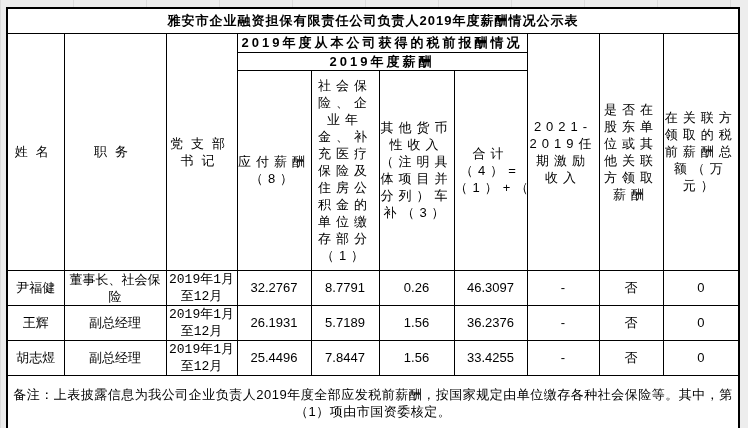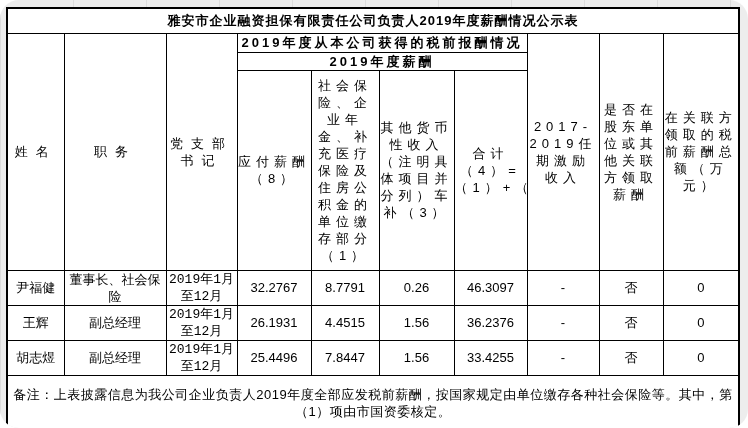--- a/index.html
+++ b/index.html
@@ -4,21 +4,20 @@
 <style>
   html,body{margin:0;padding:0;}
   .sheet{
     position:relative;
     width:748px;height:428px;
     background-color:#ededed;
     background-image:repeating-linear-gradient(90deg,#dcdcdc 0,#dcdcdc 1px,transparent 1px,transparent 73px);
     font-family:"Liberation Sans","DejaVu Sans",sans-serif;
     color:#000;
     overflow:hidden;
-    border-radius:19px;
   }
   table.pay-table{
     position:absolute;left:6px;top:7px;
     width:734px;
     border-collapse:collapse;
     table-layout:fixed;
     background:#fff;
     border:2px solid #000;
   }
   .pay-table td{
@@ -82,21 +81,21 @@
     <tbody>
         <tr class="title-row">
       <td colspan="10" class="title-cell">雅安市企业融资担保有限责任公司负责人2019年度薪酬情况公示表</td>
     </tr>
 
     <tr class="group-row1">
       <td rowspan="3" class="h-cell ls-wide">姓名</td>
       <td rowspan="3" class="h-cell ls-wide">职务</td>
       <td rowspan="3" class="h-cell ls-wide">党支部书记</td>
       <td colspan="4" class="group-cell">2019年度从本公司获得的税前报酬情况</td>
-      <td rowspan="3" class="h-cell">2017-2019任期激励收入</td>
+      <td rowspan="3" class="h-cell">2021-2019任期激励收入</td>
       <td rowspan="3" class="h-cell">是否在股东单位或其他关联方领取薪酬</td>
       <td rowspan="3" class="h-cell">在关联方领取的税前薪酬总额（万元）</td>
     </tr>
 
     <tr class="group-row2">
       <td colspan="4" class="group-cell">2019年度薪酬</td>
     </tr>
 
     <tr class="header-row">
       <td class="h-cell">应付薪酬（8）</td>
@@ -116,21 +115,21 @@
       <td>-</td>
       <td>否</td>
       <td>0</td>
     </tr>
 
     <tr class="data-row">
       <td class="c-name">王辉</td>
       <td class="c-position">副总经理</td>
       <td class="c-term">2019年1月至12月</td>
       <td>26.1931</td>
-      <td>4.4515</td>
+      <td>5.7189</td>
       <td>1.56</td>
       <td>36.2376</td>
       <td>-</td>
       <td>否</td>
       <td>0</td>
     </tr>
 
     <tr class="data-row">
       <td class="c-name">胡志煜</td>
       <td class="c-position">副总经理</td>

